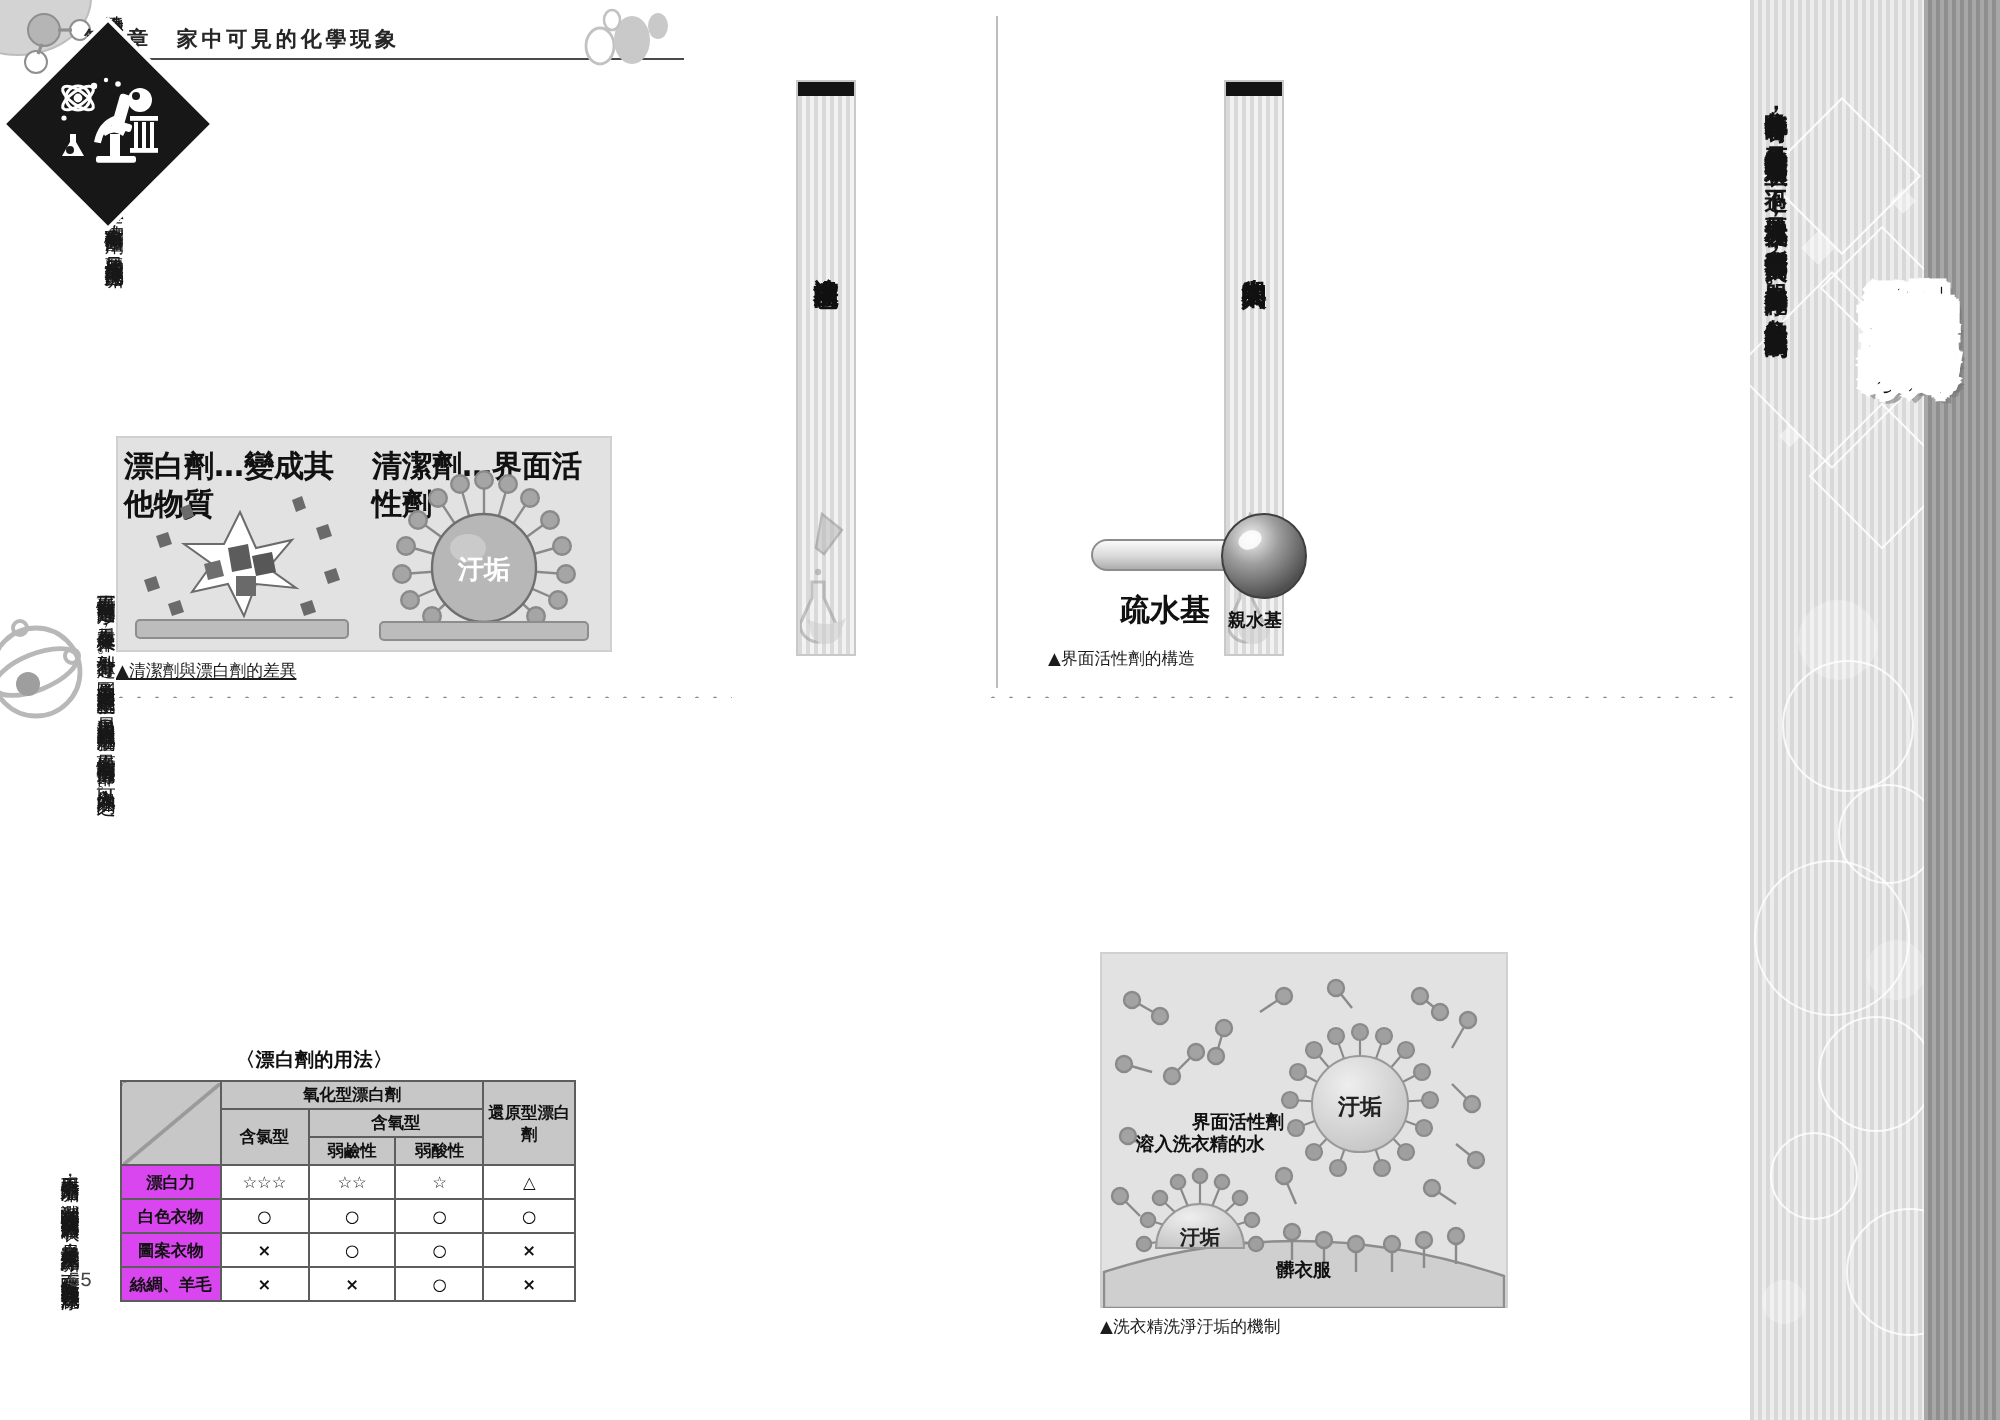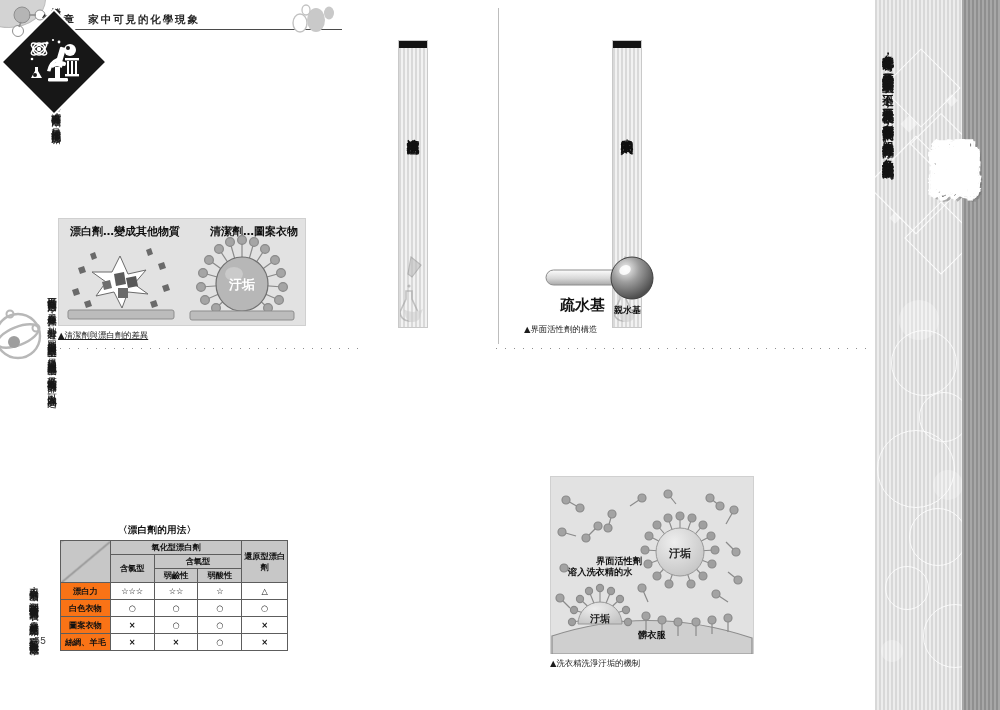--- a/index.html
+++ b/index.html
@@ -103,30 +103,30 @@
   }
   .flask{
     position:absolute; bottom:4px; left:0; width:100%;
     display:flex; justify-content:center; opacity:.55;
   }
 
   
   .figbox{ position:absolute; background:#e2e2e2; border:1px solid #d0d0d0; }
   .figcap{ position:absolute; font-size:8.4px; color:#1c1c1c; white-space:nowrap; }
 
-  .fig-h{ font-size:11px; font-weight:700; color:#111; text-align:right; }
+  .fig-h{ font-size:15px; font-weight:700; color:#111; text-align:left; }
 
   
   .tbl{ position:absolute; border-collapse:collapse; font-size:8.2px; }
   .tbl td,.tbl th{
     border:1px solid #5d5d5d; text-align:center; color:#111;
     font-weight:700; padding:1px 0;
   }
   .tbl .hd{ background:#c7c7c7; }
-  .tbl .rw{ background:#f97316; width:46px;margin-left:29px; }
+  .tbl .rw{ background:#d946ef; width:46px;margin-left:29px; }
   .tbl .cell{ background:#fff; width:44px; height:17px; }
   .tbl-title{
     position:absolute; font-size:9.6px; font-weight:700; color:#111;
     letter-spacing:.02em;
   }
 
   .dotline{
     position:absolute; height:1px;
     background-image:radial-gradient(circle,#8e8e8e 1px, transparent 1.4px);
     background-size:9px 3px; background-repeat:repeat-x;
@@ -283,21 +283,21 @@
     <ellipse cx="85" cy="18" rx="6" ry="4.6" fill="#ffffff" opacity=".85" transform="rotate(-25 85 18)"></ellipse>
   </svg>
   <div style="position:absolute;left:560px;top:296px;font-size:15px;font-weight:700;color:#111;">疏水基</div>
   <div style="position:absolute;left:614px;top:304px;font-size:9px;font-weight:700;color:#111;">親水基</div>
   <div class="figcap" style="left:524px;top:324px;">▲界面活性劑的構造</div>
 
   <div class="v body-col" style="left:352px;top:44px;height:170px;width:40px;">衣服不只會沾附油垢，濺到咖哩醬汁的衣物或穿很久的舊衣服，容易發黃或產生斑點汙垢，有時候光靠一般的洗衣程序無法洗乾淨。</div>
 
   <div class="figbox" style="left:58px;top:218px;width:248px;height:108px;"></div>
   <div class="fig-h" style="position:absolute;left:62px;top:224px;width:118px;">漂白劑…變成其他物質</div>
-  <div class="fig-h" style="position:absolute;left:186px;top:224px;width:112px;">清潔劑…圖案衣物</div>
+  <div class="fig-h" style="position:absolute;left:186px;top:224px;width:112px;">清潔劑…界面活性劑</div>
 
   <svg style="position:absolute;left:62px;top:238px;width:118px;height:84px" viewBox="0 0 118 84">
     <g fill="#6f6f6f">
       <polygon points="58,18 66,36 84,32 72,46 86,56 66,54 60,70 52,54 34,58 44,44 30,34 50,34" fill="#fff" stroke="#6b6b6b" stroke-width="1"></polygon>
       <polygon points="52,36 62,34 64,46 54,48" fill="#5c5c5c"></polygon>
       <polygon points="40,44 48,42 50,50 42,52" fill="#6e6e6e"></polygon>
       <polygon points="64,40 74,38 76,48 66,50" fill="#575757"></polygon>
       <polygon points="56,50 66,50 66,60 56,60" fill="#6a6a6a"></polygon>
       <polygon points="16,30 22,28 24,34 18,36" fill="#6a6a6a"></polygon>
       <polygon points="96,26 102,24 104,30 98,32" fill="#6a6a6a"></polygon>

